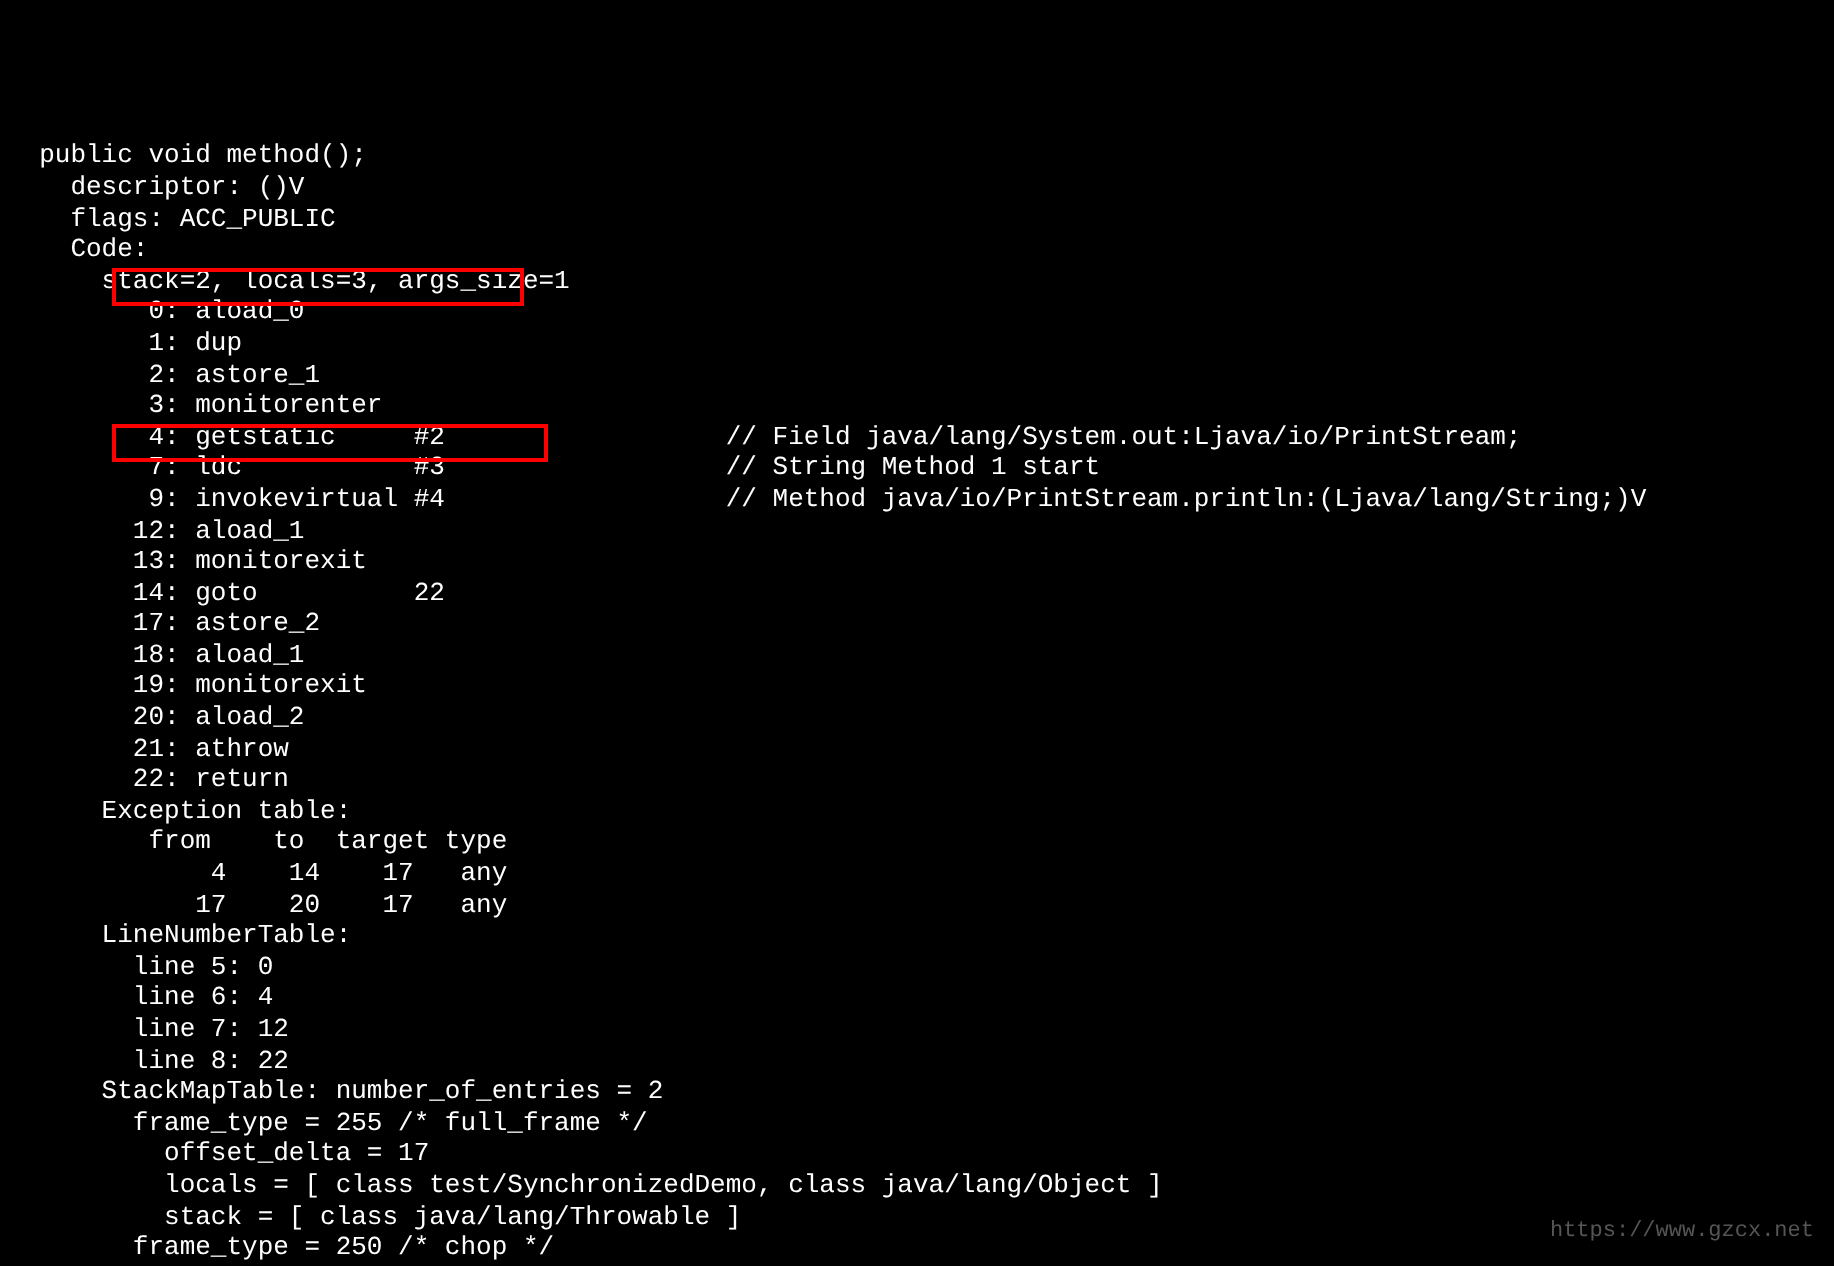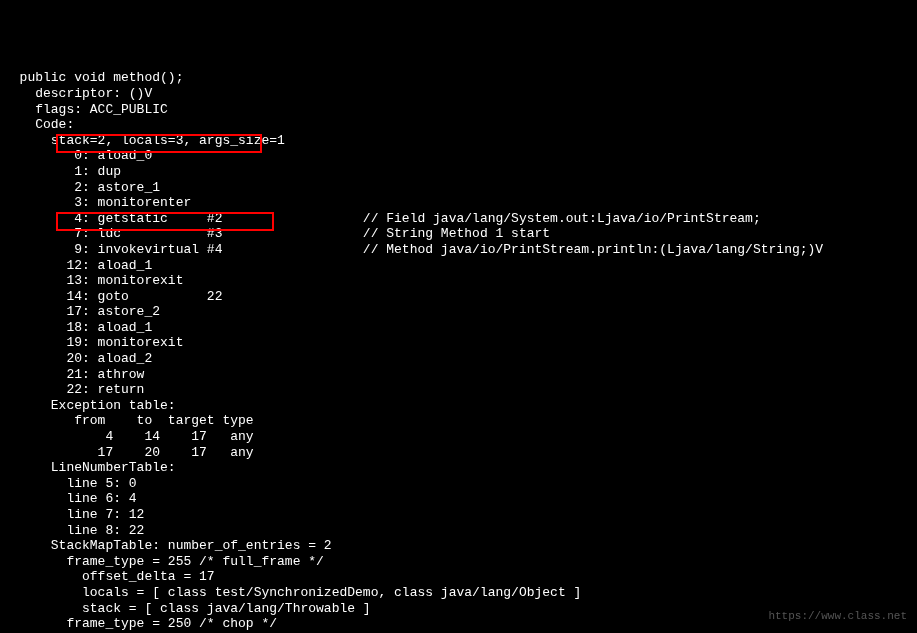--- a/index.html
+++ b/index.html
@@ -71,16 +71,16 @@
           locals = [ class test/SynchronizedDemo, class java/lang/Object ]
           stack = [ class java/lang/Throwable ]
         frame_type = 250 /* chop */
           offset_delta = 4
 }
 SourceFile: "SynchronizedDemo.java"</div>
 
 <div class="highlight-box" id="hl-0" style="top: 134px; left: 56px; width: 202px; height: 15px;"></div>
 <div class="highlight-box" id="hl-1" style="top: 212px; left: 56px; width: 214px; height: 15px;"></div>
 
-<div class="watermark">https://www.class.net</div>
+<div class="watermark">https://www.gzcx.net</div>
 
 
 
 
 </body></html>

